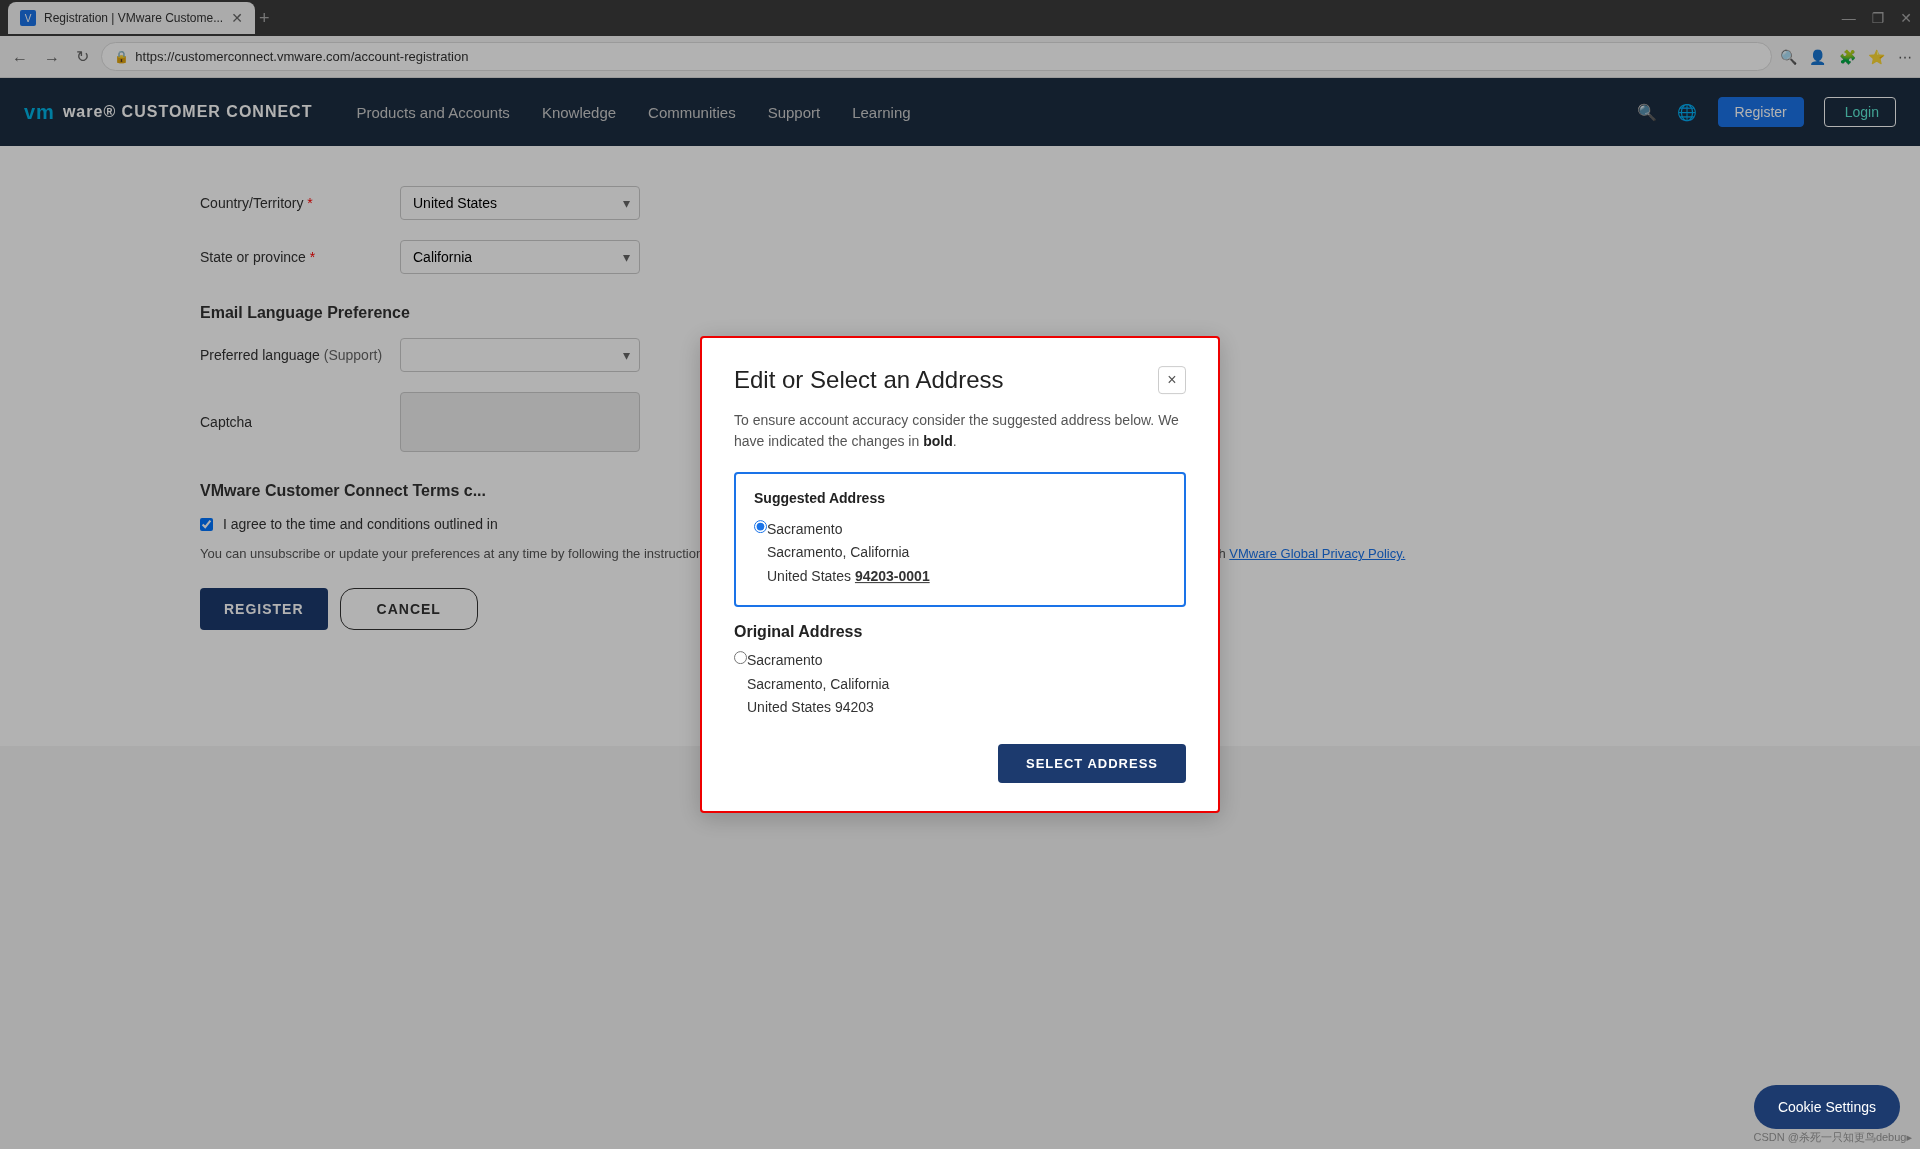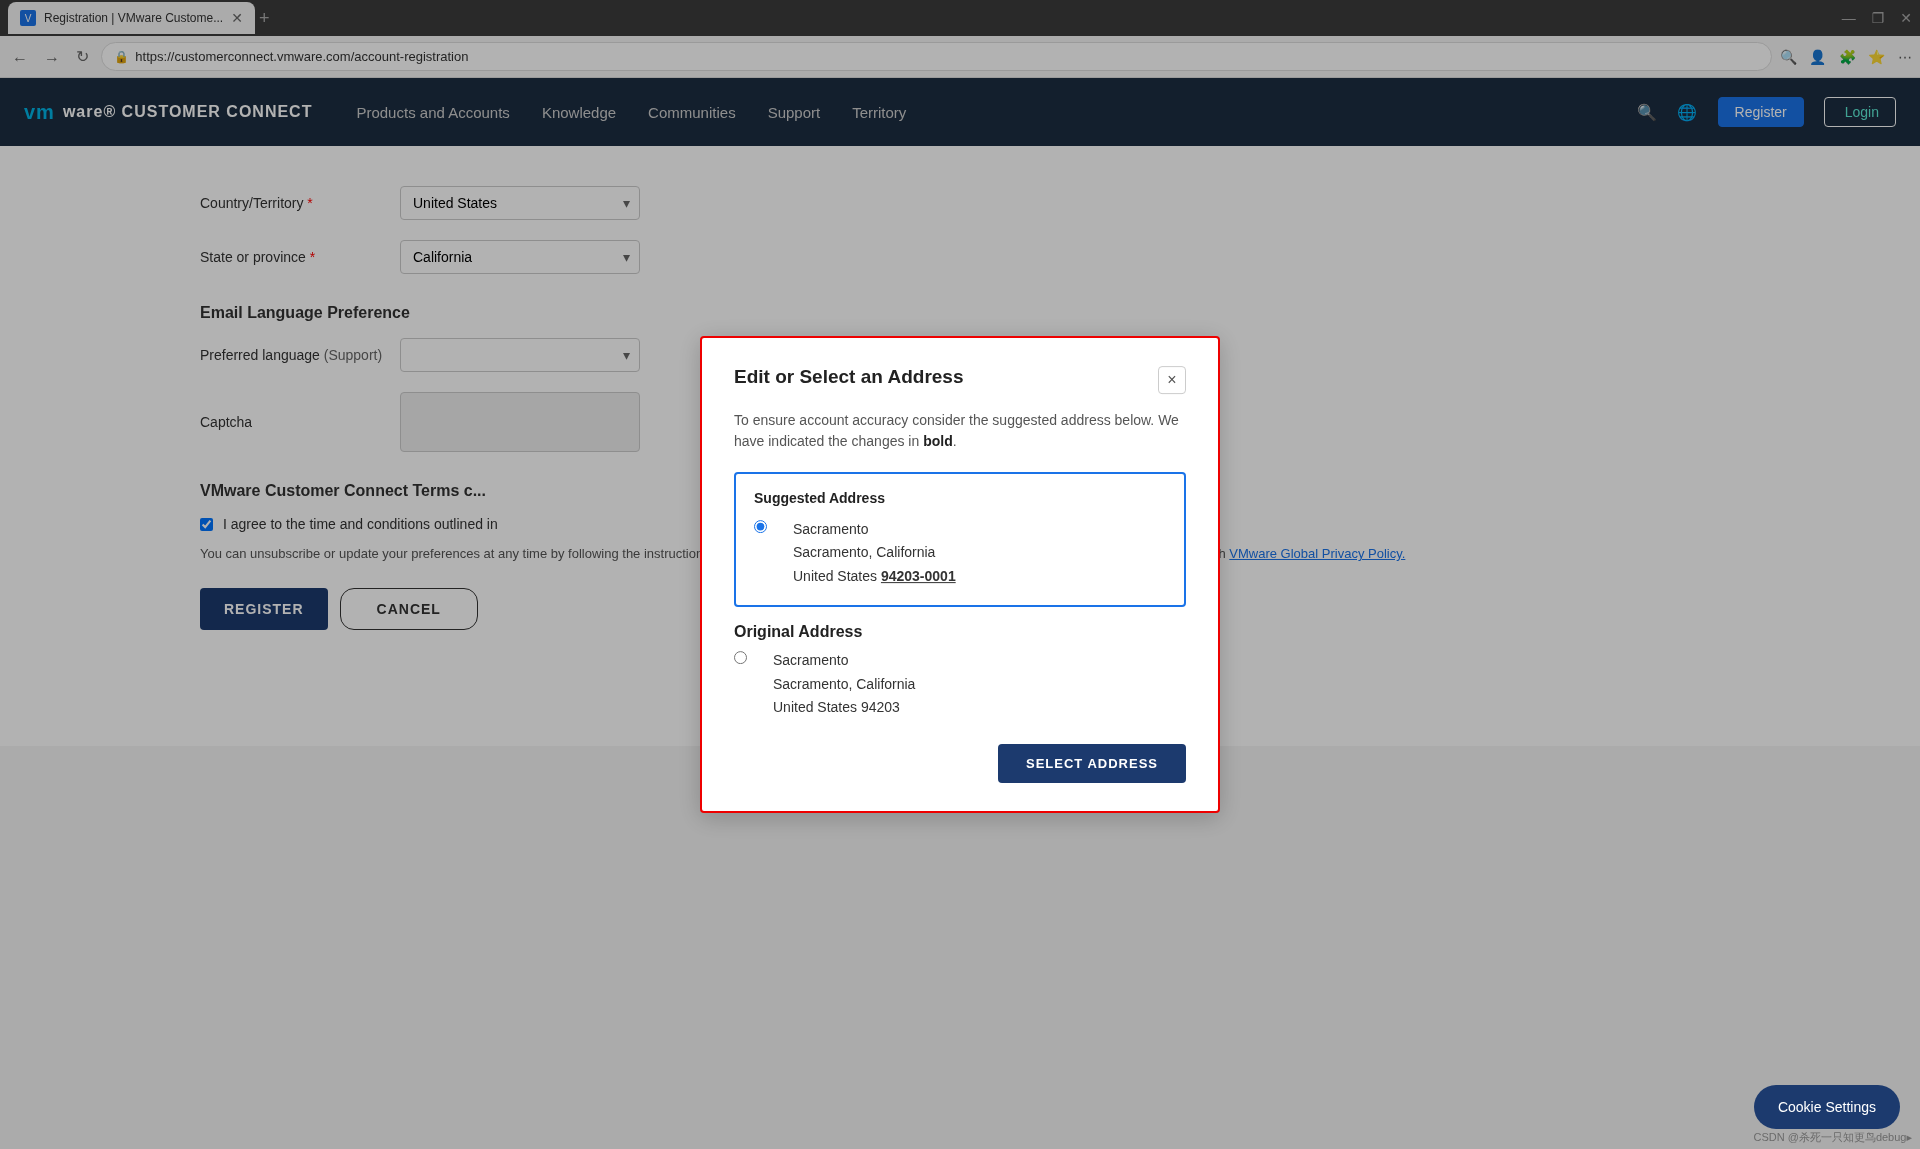--- a/index.html
+++ b/index.html
@@ -118,35 +118,35 @@
       border-radius: 4px;
       z-index: 200;
       padding: 28px 32px 28px;
       box-shadow: 0 4px 24px rgba(0,0,0,0.2);
       border: 2px solid #e00; 
     }
     .modal-header {
       display: flex; justify-content: space-between; align-items: flex-start;
       margin-bottom: 16px;
     }
-    .modal-title { font-size: 19px; font-weight: bold; color: #222; }
+    .modal-title { font-size: 24px; font-weight: normal; color: #222; }
     .modal-close-btn {
       width: 28px; height: 28px; border: 1px solid #ccc; border-radius: 4px;
       display: flex; align-items: center; justify-content: center;
       cursor: pointer; font-size: 16px; color: #555; background: white;
     }
     .modal-subtitle { font-size: 14px; color: #555; line-height: 1.5; margin-bottom: 20px; }
     .modal-subtitle b { font-weight: bold; color: #222; }
 
     .address-option {
       border: 1px solid #ccc; border-radius: 4px; padding: 16px 18px; margin-bottom: 16px;
     }
     .address-option.selected { border: 2px solid #1a73e8; }
     .address-section-label { font-size: 14px; font-weight: bold; color: #222; margin-bottom: 12px; }
-    .address-radio-row { display: flex; align-items: flex-start; gap: 26px; }
+    .address-radio-row { display: flex; align-items: flex-start; gap: 0; }
     .address-radio-row input[type="radio"] { margin-top: 2px; accent-color: #1a73e8; }
     .address-text { font-size: 14px; color: #333; line-height: 1.7; }
     .address-text .bold { font-weight: bold; text-decoration: underline; }
 
     .original-address { margin-top: 4px; padding: 0; }
     .original-label { font-size: 16px; font-weight: bold; margin-bottom: 8px; color: #222; }
 
     .modal-footer { display: flex; justify-content: flex-end; margin-top: 24px; }
     .btn-select-address {
       background: #1c3a6e; color: white; padding: 12px 28px;
@@ -206,21 +206,21 @@
 <nav class="top-nav">
   <div class="top-nav-logo">
     <span class="logo-vm">vm</span>
     <span>ware® CUSTOMER CONNECT</span>
   </div>
   <div class="top-nav-links">
     <a>Products and Accounts</a>
     <a>Knowledge</a>
     <a>Communities</a>
     <a>Support</a>
-    <a>Territory</a>
+    <a>Learning</a>
   </div>
   <div class="top-nav-right">
     <span class="nav-icon">🔍</span>
     <span class="nav-icon">🌐</span>
     <button class="nav-btn register">Register</button>
     <button class="nav-btn" style="color:#5eead4;padding-left:20px;">Login</button>
   </div>
 </nav>
 
 <div class="page-content">

